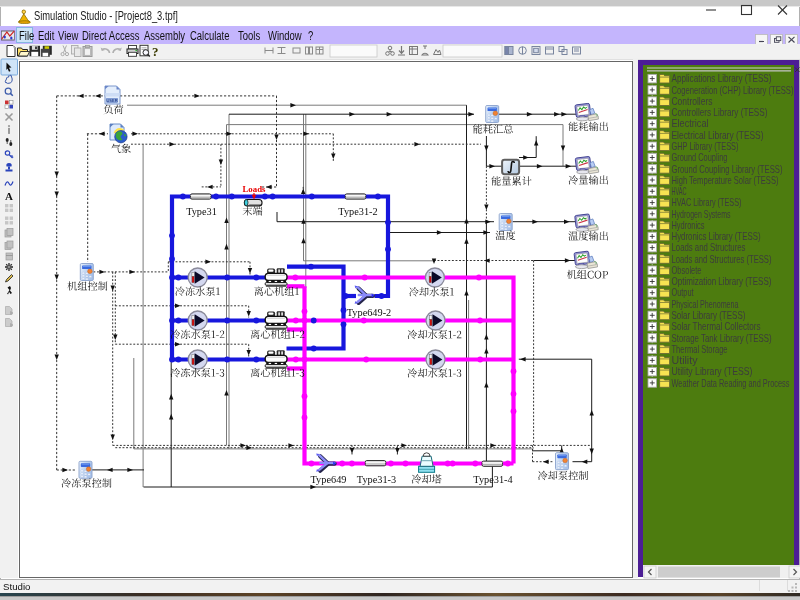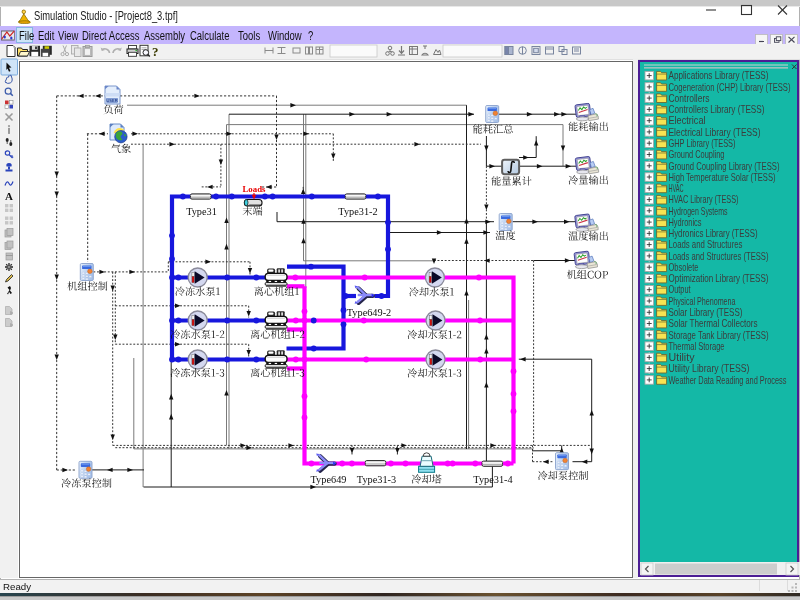--- a/index.html
+++ b/index.html
@@ -10,21 +10,21 @@
 .menubar{position:absolute;left:0;top:26px;width:800px;height:18px;background:#c4b5fd}
 .menubar span{position:absolute;top:3px;font-size:12px;color:#111;transform:scaleX(0.79);transform-origin:0 0}
 .fhl{position:absolute;left:15.5px;top:0.5px;width:17.5px;height:16.5px;background:#cde4f7;border:1px solid #84b6e0}
 .micon{position:absolute;left:1px;top:2px}
 .mdib{position:absolute;left:755px;top:5px}
 .sep{position:absolute;left:0;top:43.5px;width:800px;border-top:1px solid #d4d4d4}
 .tbar{position:absolute;left:0;top:44px;width:800px;height:16px;background:#f1f1f1;border-bottom:1px solid #e0e0e0}
 .ltb{position:absolute;left:0;top:58px;width:18px;height:520px;background:#f1f1f1}
 .canvas{position:absolute;left:19px;top:61px;width:614px;height:517px;background:#fff;border:1px solid #666}
 .splitter{position:absolute;left:633px;top:58px;width:5px;height:520px;background:#f0f0f0}
-.tree{position:absolute;left:638px;top:60px;width:161px;height:517px;background:#14b8a6;border:2px solid #4c1d95}
+.tree{position:absolute;left:638px;top:60px;width:161px;height:517px;background:#4d7c0f;border:5px solid #4c1d95}
 .status{position:absolute;left:0;top:578.5px;width:800px;height:14px;background:#f2f2f2;border-top:1px solid #b4b4b4;font-size:9.7px;color:#111;padding-left:3px;line-height:13.5px}
 .sliver{position:absolute;left:0;top:592.5px;width:800px;height:3.2px;background:linear-gradient(90deg,#27444e,#3a2c22 18%,#5d4326 33%,#2e2420 48%,#6a5230 62%,#3c2a20 78%,#584228 90%,#2e2822)}
 .taskbar{position:absolute;left:0;top:595.7px;width:800px;height:4.3px;background:#c9c9c9;border-top:1px solid #9c9c9c}
 </style></head><body>
 <div id="win"></div>
 <div class="topstrip"></div>
 <div class="ticon"><svg width="13" height="15" viewBox="0 0 13 15">
       <path d="M5,1 l2,1.5 l-1.5,2 l4,6 l2,2.5 h-11 l2,-2.5 l3.5,-6 l-1.5,-1.5Z" fill="#f0b400" stroke="#8a6a00" stroke-width="0.8"></path>
       <circle cx="5.8" cy="2.8" r="1.8" fill="#ffd24a" stroke="#8a6a00" stroke-width="0.7"></circle>
       <ellipse cx="6.5" cy="13.2" rx="6" ry="1.5" fill="#e0a000" stroke="#8a6a00" stroke-width="0.7"></ellipse>
@@ -1138,21 +1138,21 @@
         <line x1="16.6" y1="-1.5" x2="26.6" y2="-1.5" stroke="#6a6a32" stroke-width="0.7"></line>
         <text x="28.5" y="3.7" font-family="Liberation Sans" font-size="10.3" fill="#3c3c3c" textLength="118" lengthAdjust="spacingAndGlyphs">Weather Data Reading and Process</text>
       </g>
 <rect x="0" y="500" width="161" height="13" fill="#f0f0f0"></rect>
 <rect x="1" y="501" width="12" height="12" fill="#f4f4f4" stroke="#ccc" stroke-width="0.8"></rect>
 <path d="M8.5,504 l-3,3 l3,3" stroke="#555" fill="none" stroke-width="1.2"></path>
 <rect x="146" y="501" width="12" height="12" fill="#f4f4f4" stroke="#ccc" stroke-width="0.8"></rect>
 <path d="M150.5,504 l3,3 l-3,3" stroke="#555" fill="none" stroke-width="1.2"></path>
 <rect x="15" y="501.5" width="122" height="11" fill="#cdcdcd"></rect>
 </svg></div>
-<div class="status">Ready</div>
+<div class="status">Studio</div>
 <div style="position:absolute;left:759px;top:580px;width:1px;height:11px;background:#dcdcdc"></div>
 <div style="position:absolute;left:787px;top:580px;width:1px;height:11px;background:#dcdcdc"></div>
 <svg style="position:absolute;left:786px;top:582px" width="12" height="11" viewBox="0 0 12 11">
     <g fill="#b8b8b8">
       <rect x="9" y="8" width="2" height="2"></rect>
       <rect x="9" y="4.5" width="2" height="2"></rect>
       <rect x="5.5" y="8" width="2" height="2"></rect>
       <rect x="9" y="1" width="2" height="2"></rect>
       <rect x="5.5" y="4.5" width="2" height="2"></rect>
       <rect x="2" y="8" width="2" height="2"></rect>

